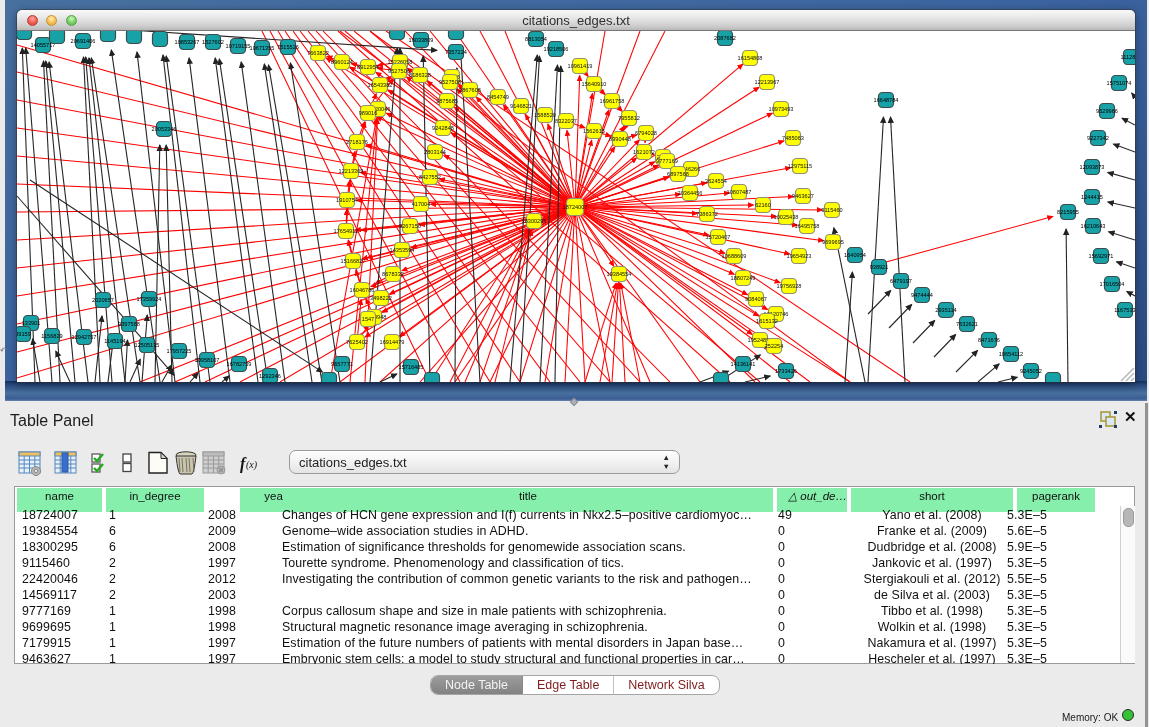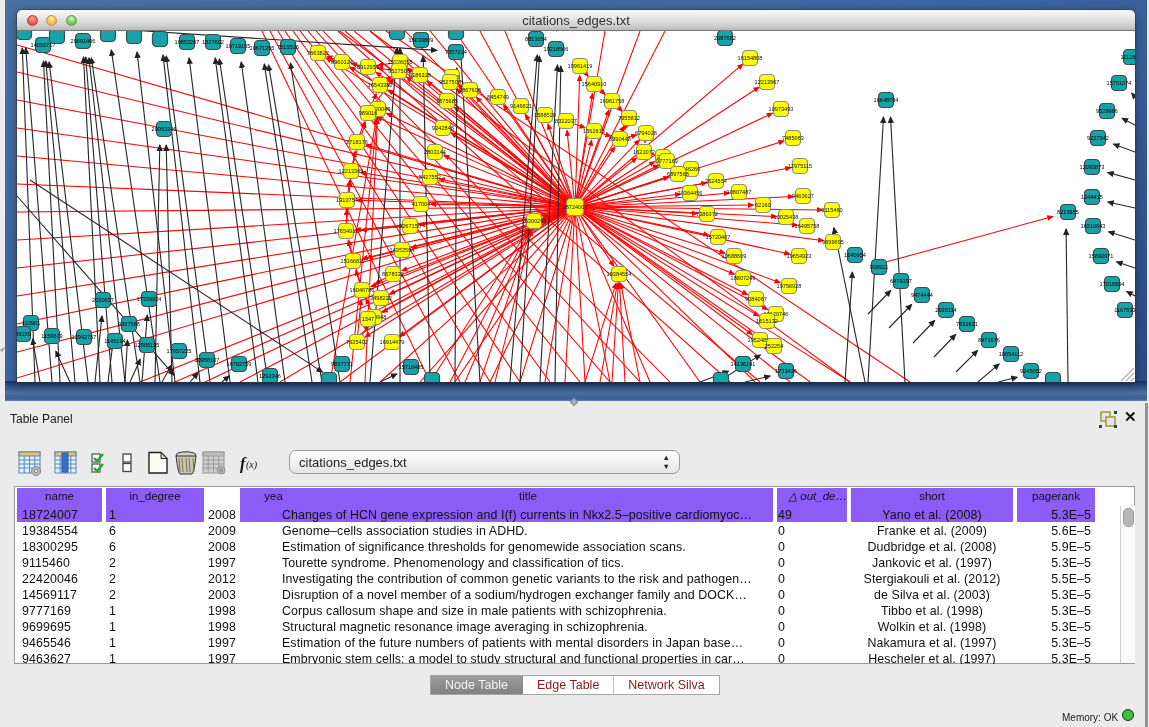--- a/index.html
+++ b/index.html
@@ -11,43 +11,43 @@
 .titlebar { position:absolute; left:0; top:0; width:1118px; height:21px; border-radius:5px 5px 0 0;
   background:linear-gradient(#f9f9f9,#e9e9e9 35%,#cdcdcd 80%,#b9b9b9); border-bottom:1px solid #777;
   text-align:center; font-size:13px; color:#303030; line-height:21px; }
 .btn { position:absolute; top:4.5px; width:11px; height:11px; border-radius:50%; }
 .b1 { left:9.5px; background:radial-gradient(circle at 50% 30%, #ff9d96 8%, #ea5f55 55%, #d5423a); border:0.5px solid #b93d33;}
 .b2 { left:29px; background:radial-gradient(circle at 50% 30%, #ffe9a8 8%, #f5bd4f 55%, #e2a33a); border:0.5px solid #c49137;}
 .b3 { left:48.5px; background:radial-gradient(circle at 50% 30%, #c2f3b2 8%, #74ce62 55%, #57b246); border:0.5px solid #5aa047;}
 .canvas { position:absolute; left:0; top:21px; width:1118px; height:351px; background:#ffffff; overflow:hidden; }
 .tpanel { position:absolute; left:0; top:403px; width:1146px; height:324px; background:#ebebeb; }
 .tphead { position:absolute; left:0; top:2px; height:26px; width:100%; }
-.tptitle { position:absolute; left:10px; top:7px; font-size:12px; color:#1c1c1c; }
+.tptitle { position:absolute; left:10px; top:7px; font-size:16px; color:#1c1c1c; }
 .closex { position:absolute; left:1124px; top:3px; font-size:15px; font-weight:bold; color:#111; }
 .toolbar { position:absolute; left:0; top:30px; width:100%; height:52px; }
 .combo { position:absolute; left:289px; top:47px; width:391px; height:24px; border:1px solid #9a9a9a; border-radius:7px;
   background:linear-gradient(#ffffff,#efefef 60%,#e4e4e4); font-size:13px; color:#222; line-height:23px; padding-left:9px; }
 .updn { position:absolute; right:9px; top:2px; font-size:7.5px; color:#222; line-height:9px; }
 .tbl { position:absolute; left:14px; top:83px; width:1121px; height:178px; background:#fff; border:1px solid #9a9a9a; }
 .thead { position:absolute; left:1px; top:1px; height:18px; width:1103px; background:#fff; }
-.th { position:absolute; top:0; height:34px; background:#8b5cf6; border-right:2px solid #fff; border-left:0;
+.th { position:absolute; top:0; height:24px; background:#86efac; border-right:2px solid #fff; border-left:0;
   font-size:11.5px; color:#111; text-align:center; line-height:17px; }
 .rows { position:absolute; left:1px; top:21px; width:1103px; height:156px; overflow:hidden; font-size:12.4px; color:#101010; letter-spacing:0.1px; }
 .tr { position:relative; height:16px; line-height:15px; white-space:nowrap; }
 .tr div { position:absolute; top:0; overflow:hidden; }
 .c0 { left:6px;  width:85px; }
 .c1 { left:93px; width:99px; }
 .c2 { left:192px; width:73px; }
 .c3 { left:266px; width:492px; }
 .c4 { left:762px; width:72px; }
 .c5 { left:833px; width:166px; text-align:center; }
-.c6 { left:991px; width:84px; text-align:right; }
+.c6 { left:991px; width:84px; text-align:left; }
 .sbar { position:absolute; left:1105px; top:19px; width:15px; height:157px; background:#fafafa; border-left:1px solid #d0d0d0; }
 .sthumb { position:absolute; left:1.5px; top:2px; width:11px; height:19px; border-radius:5px; background:#b7b7b7; border:1px solid #9b9b9b; }
-.tabs { position:absolute; left:430px; top:272px; height:20px; border:1px solid #a6a6a6; border-radius:0; overflow:hidden;
+.tabs { position:absolute; left:430px; top:272px; height:20px; border:1px solid #a6a6a6; border-radius:8px; overflow:hidden;
   background:#fff; font-size:12.5px;text-align:center; }
 .tab { float:left; height:20px; line-height:19px; padding:0 14px; color:#7f1d1d; border-right:1px solid #c2c2c2; }
 .tabsel { background:linear-gradient(#9c9c9c,#7f7f7f); color:#f3f3f3; border-right:1px solid #8a8a8a; }
 .mem { position:absolute; left:1062px; top:309px; font-size:10px; color:#1a1a1a; }
 .memdot { position:absolute; left:1122px; top:306px; width:12px; height:12px; border-radius:50%; background:#35c335; border:1.5px solid #2a2a2a; }
 .rstrip { position:absolute; left:1145px; top:0px; width:3px; height:324px; background:#929292; }
 .diamond { z-index:5; position:absolute; left:571px; top:399px; width:6px; height:6px; background:#aeb2b8; transform:rotate(45deg); border:1px solid #8a8f96; }
 .sidearrow { position:absolute; left:0px; top:346px; font-size:8px; color:#777; }
 </style></head>
 <body>
@@ -674,21 +674,21 @@
           <div class="c2">2008</div>
           <div class="c3">Changes of HCN gene expression and I(f) currents in Nkx2.5–positive cardiomyoc…</div>
           <div class="c4">49</div>
           <div class="c5">Yano et al. (2008)</div>
           <div class="c6">5.3E–5</div>
         </div>
 <div class="tr">
           <div class="c0">19384554</div>
           <div class="c1">6</div>
           <div class="c2">2009</div>
-          <div class="c3">Genome–cells association studies in ADHD.</div>
+          <div class="c3">Genome–wide association studies in ADHD.</div>
           <div class="c4">0</div>
           <div class="c5">Franke et al. (2009)</div>
           <div class="c6">5.6E–5</div>
         </div>
 <div class="tr">
           <div class="c0">18300295</div>
           <div class="c1">6</div>
           <div class="c2">2008</div>
           <div class="c3">Estimation of significance thresholds for genomewide association scans.</div>
           <div class="c4">0</div>
@@ -710,21 +710,20 @@
           <div class="c2">2012</div>
           <div class="c3">Investigating the contribution of common genetic variants to the risk and pathogen…</div>
           <div class="c4">0</div>
           <div class="c5">Stergiakouli et al. (2012)</div>
           <div class="c6">5.5E–5</div>
         </div>
 <div class="tr">
           <div class="c0">14569117</div>
           <div class="c1">2</div>
           <div class="c2">2003</div>
-          <div class="c3">Disruption of a novel member of a sodium/hydrogen exchanger family and DOCK…</div>
           <div class="c4">0</div>
           <div class="c5">de Silva et al. (2003)</div>
           <div class="c6">5.3E–5</div>
         </div>
 <div class="tr">
           <div class="c0">9777169</div>
           <div class="c1">1</div>
           <div class="c2">1998</div>
           <div class="c3">Corpus callosum shape and size in male patients with schizophrenia.</div>
           <div class="c4">0</div>
@@ -734,21 +733,21 @@
 <div class="tr">
           <div class="c0">9699695</div>
           <div class="c1">1</div>
           <div class="c2">1998</div>
           <div class="c3">Structural magnetic resonance image averaging in schizophrenia.</div>
           <div class="c4">0</div>
           <div class="c5">Wolkin et al. (1998)</div>
           <div class="c6">5.3E–5</div>
         </div>
 <div class="tr">
-          <div class="c0">9465546</div>
+          <div class="c0">7179915</div>
           <div class="c1">1</div>
           <div class="c2">1997</div>
           <div class="c3">Estimation of the future numbers of patients with mental disorders in Japan base…</div>
           <div class="c4">0</div>
           <div class="c5">Nakamura et al. (1997)</div>
           <div class="c6">5.3E–5</div>
         </div>
 <div class="tr">
           <div class="c0">9463627</div>
           <div class="c1">1</div>

